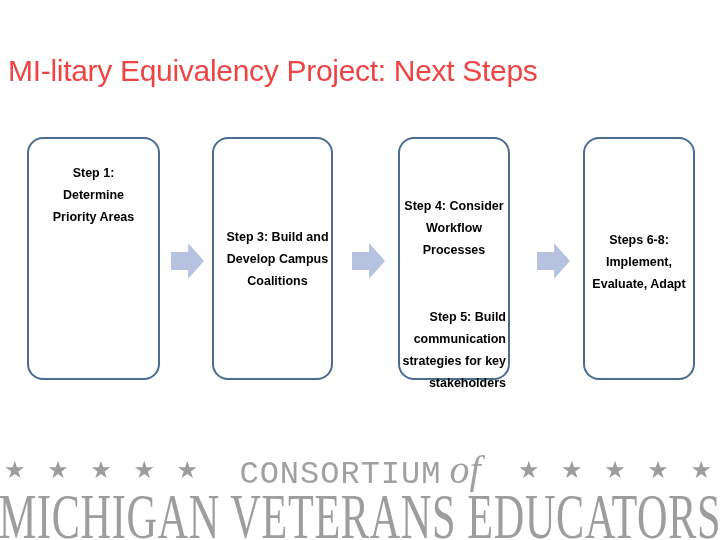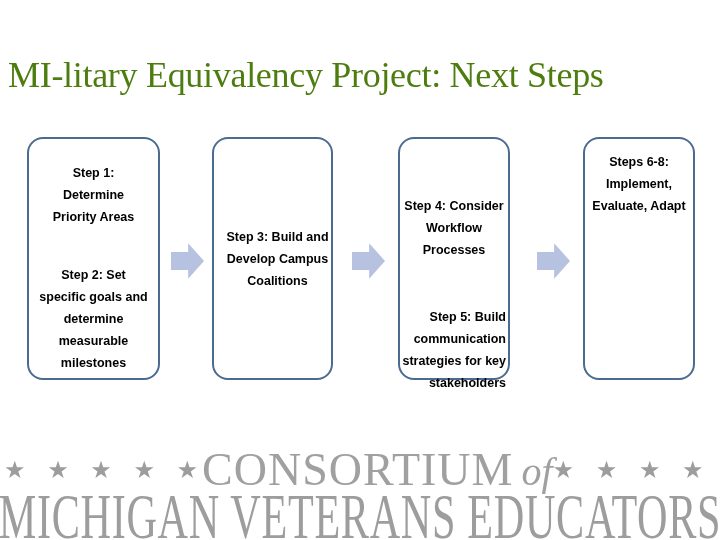--- a/index.html
+++ b/index.html
@@ -2,57 +2,57 @@
 <html><head>
 <meta charset="utf-8">
 <style>
   html,body { margin:0; padding:0; background:#ffffff; }
   .slide {
     position:relative; width:720px; height:540px; background:#ffffff;
     overflow:hidden; font-family:"Liberation Sans", sans-serif;
   }
   .title {
     position:absolute; left:8px; top:54px;
-    font-family:Liberation Serif, serif; font-size:36px;
-    color:#4d7c0f; white-space:nowrap; letter-spacing:-0.3px;
+    font-family:Liberation Sans, sans-serif; font-size:30px;
+    color:#ef4444; white-space:nowrap; letter-spacing:-0.3px;
   }
   .box {
     position:absolute; top:137px; height:243px; box-sizing:border-box;
     background:#ffffff; border:2px solid #4b6c90; border-radius:16px;
     display:flex; flex-direction:column; align-items:center; padding:0 2px;
   }
   .box p {
     margin:12px; width:100%;
     font-size:12.5px; font-weight:bold; line-height:22px; color:#000000;
     text-align:center; white-space:pre-line;
   }
   .b1 { left:27px;  width:133px; padding-top:11px; }
   .b1 .p2 { margin-top:24px; }
   .b2 { left:212px; width:121px; justify-content:center;padding-left:12px; }
   .b3 { left:398px; width:112px; padding-top:44px; }
   .b3 .p2 { margin-top:33px;text-align:right; }
-  .b4 { left:583px; width:112px; }
+  .b4 { left:583px; width:112px; padding-top:78px; }
   .b4 .p2 { margin-top:9px; }
   .arrow {
     position:absolute; top:242px; width:33px; height:38px; background:#b6c2e0;
     clip-path:polygon(0% 26%, 52% 26%, 52% 3%, 100% 50%, 52% 97%, 52% 74%, 0% 74%);
   }
   .a1 { left:171px; } .a2 { left:352px; } .a3 { left:537px; }
   .footer-line1 {
     position:absolute; top:447px; left:0; width:720px; height:46px;
     display:flex; align-items:center; justify-content:space-between;
     padding:0 4px; box-sizing:border-box;
   }
   .stars {
     color:#9d9d9d; font-size:24px; letter-spacing:4px; word-spacing:6px;
     white-space:nowrap; font-family:"DejaVu Sans", sans-serif; line-height:1;
   }
   .consortium-group { display:flex; align-items:baseline; color:#a0a0a0; }
   .consortium {
-    font-family:Liberation Serif, serif; font-size:46px; line-height:1;
+    font-family:Liberation Mono, monospace; font-size:32px; line-height:1;
     letter-spacing:1px; white-space:nowrap;
   }
   .of-word {
     font-family:"Liberation Serif", serif; font-style:italic;
     font-size:40px; line-height:1; margin-left:8px;
   }
   .footer-line2 {
     position:absolute; top:486px; left:50%;
     transform:translateX(-50%) scaleX(0.67); transform-origin:center;
     white-space:nowrap; font-family:"Liberation Serif", serif;
@@ -63,25 +63,20 @@
 <body>
 
 <div class="slide">
 
   <div class="title">MI-litary Equivalency Project: Next Steps</div>
 
   <div class="box b1">
     <p class="p1">Step 1:
 Determine
 Priority Areas</p>
-    <p class="p2">Step 2: Set
-specific goals and
-determine
-measurable
-milestones</p>
   </div>
 
   <div class="arrow a1"></div>
 
   <div class="box b2">
     <p class="p1">Step 3: Build and
 Develop Campus
 Coalitions</p>
   </div>
 

